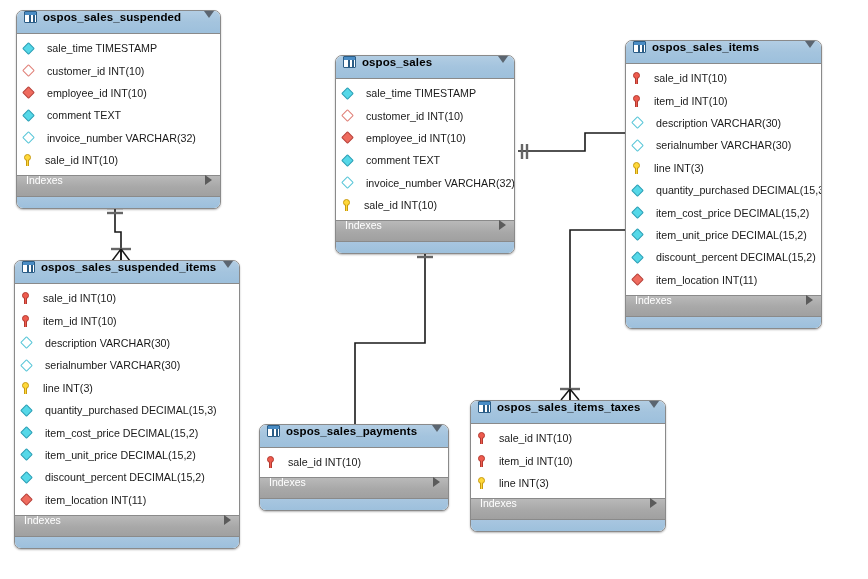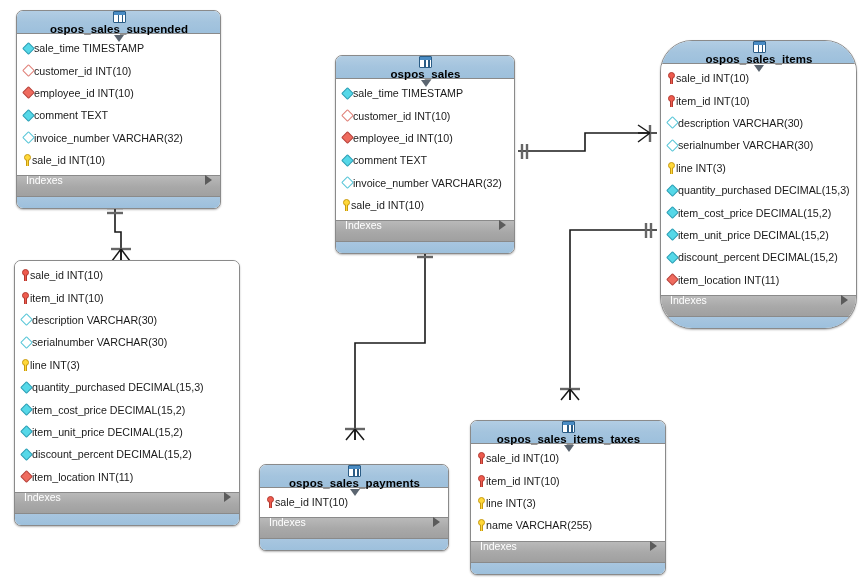--- a/index.html
+++ b/index.html
@@ -22,24 +22,24 @@
     border:1px solid #8a8a8a;
     border-radius:7px;
     box-sizing:border-box;
     box-shadow:0 1px 2px rgba(0,0,0,0.28);
     overflow:hidden;
   }
   .tbl-hdr{
     height:23px;
     background:linear-gradient(180deg,#b2cde3 0%,#a4c4de 50%,#9dc0dc 100%);
     border-bottom:1px solid #8a8a8a;
-    display:flex;align-items:center;
+    display:flex;align-items:flex-start;
     padding:0 6px 0 7px;
     box-sizing:border-box;
-    flex-direction:column;
+    gap:6px;
   }
   .tbl-icon{
     width:13px;height:12px;flex:0 0 auto;
     background:#ffffff;
     border:1.5px solid #2b5d86;
     border-radius:1px;
     box-sizing:border-box;
     position:relative;
     overflow:hidden;
   }
@@ -56,21 +56,21 @@
   }
   .hdr-arrow{
     width:0;height:0;flex:0 0 auto;
     border-left:5px solid transparent;
     border-right:5px solid transparent;
     border-top:7px solid #5b6570;
   }
 
   .tbl-body{background:#ffffff;padding:3px 0 4px 0;}
   .fld{
-    display:flex;align-items:center;gap:1px;
+    display:flex;align-items:center;gap:14px;
     height:22.4px;
     padding:0 6px 0 7px;
     font-size:10.7px;color:#1a1a1a;
     white-space:nowrap;
   }
 
   
   .ic{width:10px;height:10px;flex:0 0 auto;position:relative;}
   .ic.diamond-cyan, .ic.diamond-cyan-open, .ic.diamond-red, .ic.diamond-red-open{
     width:9px;height:9px;transform:rotate(45deg);box-sizing:border-box;border-radius:1px;
@@ -236,21 +236,21 @@
             <span class="ic key-yellow key"></span>
             <span>sale_id INT(10)</span>
           </div>
         </div>
         <div class="tbl-idx">
           <span class="idx-label">Indexes</span>
           <span class="idx-arrow"></span>
         </div>
         <div class="tbl-foot"></div>
       </div>
-      <div class="tbl" style="left: 660px; top: 40px; width: 197px; border-radius: 32px;">
+      <div class="tbl" style="left: 625px; top: 40px; width: 197px;">
         <div class="tbl-hdr">
           <span class="tbl-icon"></span>
           <span class="tbl-title">ospos_sales_items</span>
           <span class="hdr-arrow"></span>
         </div>
         <div class="tbl-body">
           <div class="fld">
             <span class="ic key-red key"></span>
             <span>sale_id INT(10)</span>
           </div>
@@ -291,20 +291,25 @@
             <span>item_location INT(11)</span>
           </div>
         </div>
         <div class="tbl-idx">
           <span class="idx-label">Indexes</span>
           <span class="idx-arrow"></span>
         </div>
         <div class="tbl-foot"></div>
       </div>
       <div class="tbl" style="left: 14px; top: 260px; width: 226px;">
+        <div class="tbl-hdr">
+          <span class="tbl-icon"></span>
+          <span class="tbl-title">ospos_sales_suspended_items</span>
+          <span class="hdr-arrow"></span>
+        </div>
         <div class="tbl-body">
           <div class="fld">
             <span class="ic key-red key"></span>
             <span>sale_id INT(10)</span>
           </div>
           <div class="fld">
             <span class="ic key-red key"></span>
             <span>item_id INT(10)</span>
           </div>
           <div class="fld">
@@ -339,61 +344,57 @@
             <span class="ic diamond-red"></span>
             <span>item_location INT(11)</span>
           </div>
         </div>
         <div class="tbl-idx">
           <span class="idx-label">Indexes</span>
           <span class="idx-arrow"></span>
         </div>
         <div class="tbl-foot"></div>
       </div>
-      <div class="tbl" style="left: 259px; top: 464px; width: 190px;">
+      <div class="tbl" style="left: 259px; top: 424px; width: 190px;">
         <div class="tbl-hdr">
           <span class="tbl-icon"></span>
           <span class="tbl-title">ospos_sales_payments</span>
           <span class="hdr-arrow"></span>
         </div>
         <div class="tbl-body">
           <div class="fld">
             <span class="ic key-red key"></span>
             <span>sale_id INT(10)</span>
           </div>
         </div>
         <div class="tbl-idx">
           <span class="idx-label">Indexes</span>
           <span class="idx-arrow"></span>
         </div>
         <div class="tbl-foot"></div>
       </div>
-      <div class="tbl" style="left: 470px; top: 400px; width: 196px; margin-top: 20px;">
+      <div class="tbl" style="left: 470px; top: 400px; width: 196px;">
         <div class="tbl-hdr">
           <span class="tbl-icon"></span>
           <span class="tbl-title">ospos_sales_items_taxes</span>
           <span class="hdr-arrow"></span>
         </div>
         <div class="tbl-body">
           <div class="fld">
             <span class="ic key-red key"></span>
             <span>sale_id INT(10)</span>
           </div>
           <div class="fld">
             <span class="ic key-red key"></span>
             <span>item_id INT(10)</span>
           </div>
           <div class="fld">
             <span class="ic key-yellow key"></span>
             <span>line INT(3)</span>
           </div>
-          <div class="fld">
-            <span class="ic key-yellow key"></span>
-            <span>name VARCHAR(255)</span>
-          </div>
         </div>
         <div class="tbl-idx">
           <span class="idx-label">Indexes</span>
           <span class="idx-arrow"></span>
         </div>
         <div class="tbl-foot"></div>
       </div>
     </div>
 
 </div>

